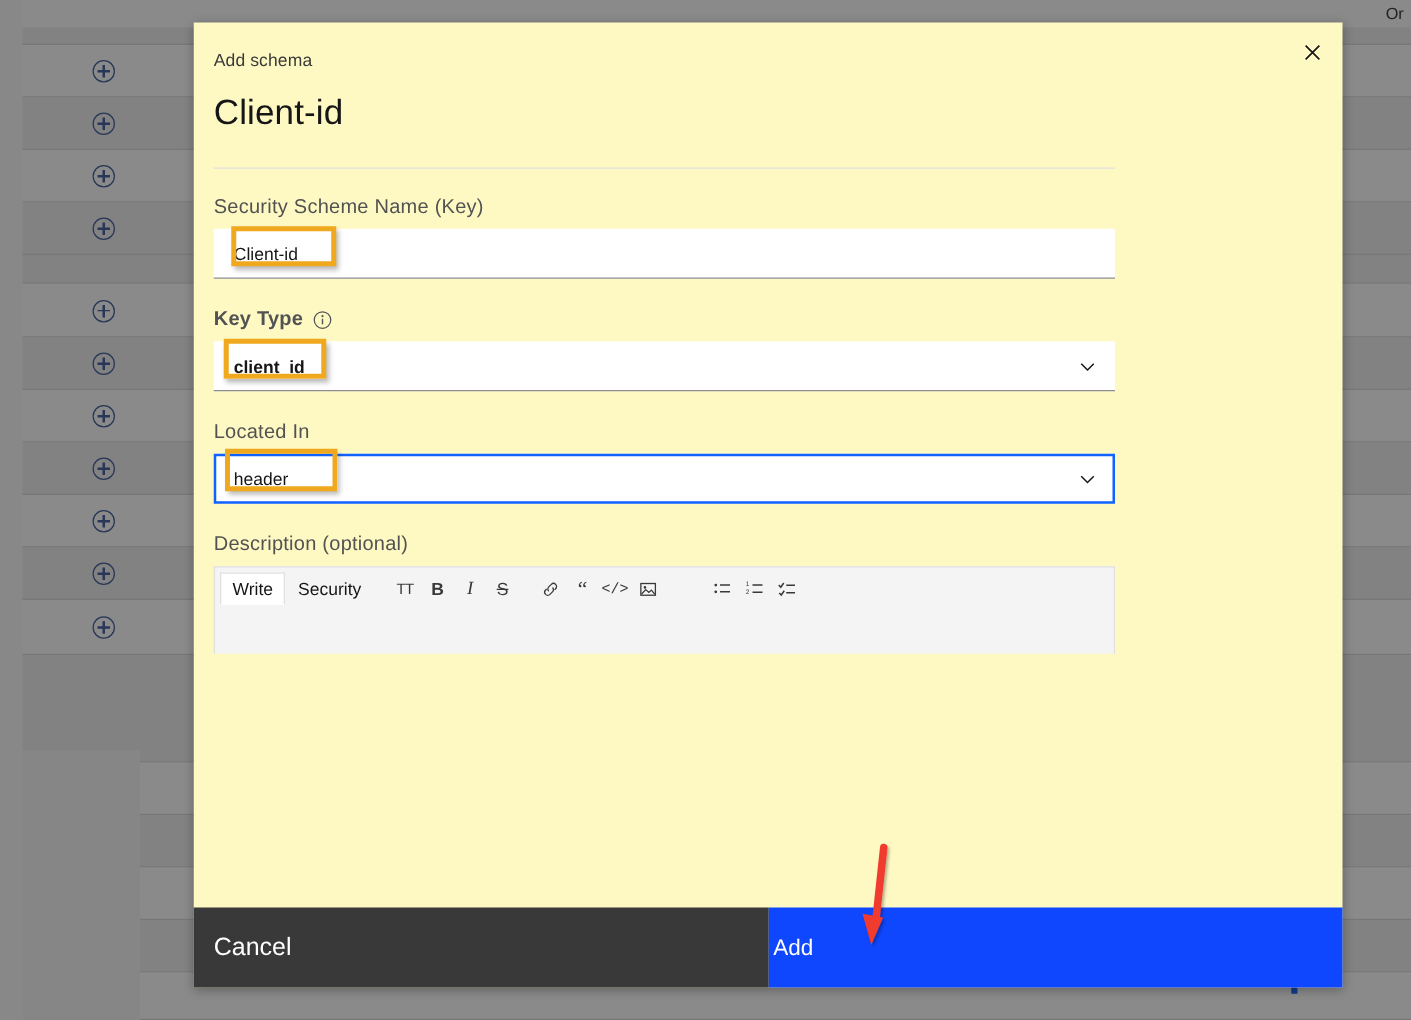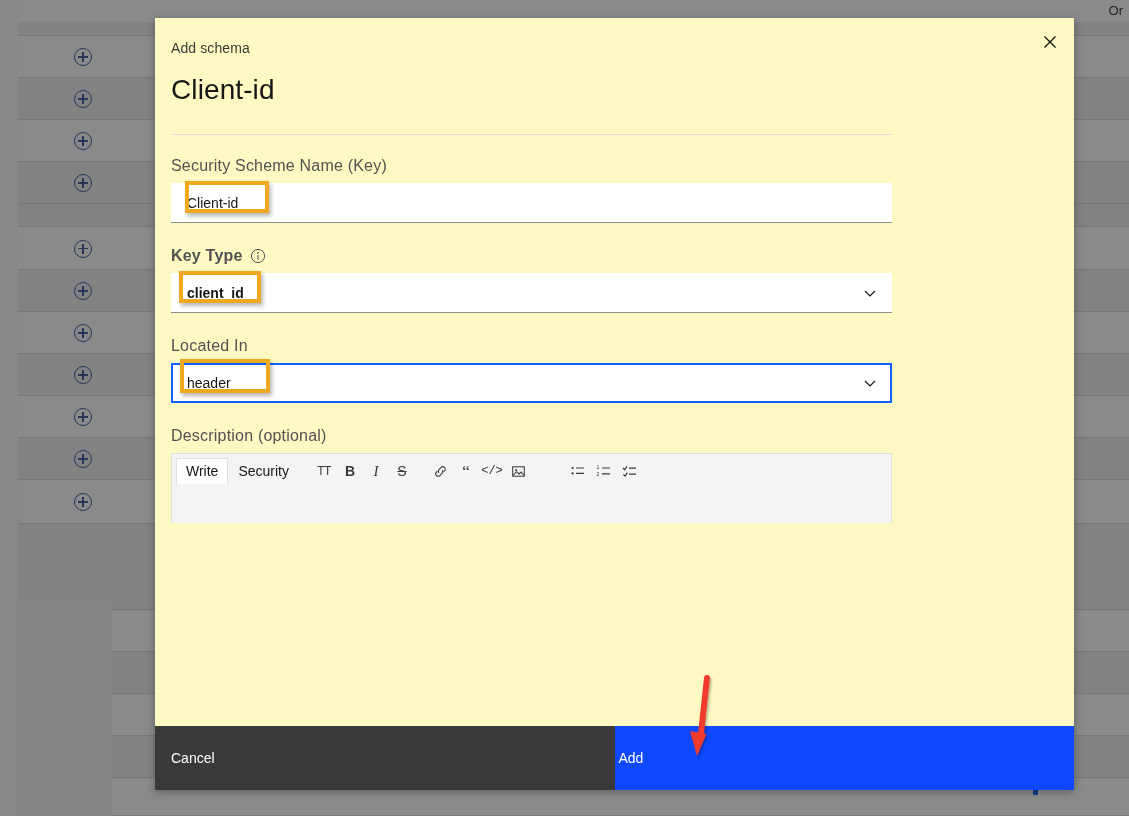--- a/index.html
+++ b/index.html
@@ -194,30 +194,30 @@
   .modal-footer {
     flex: 0 0 64px;
     display: flex;
   }
   .btn-cancel {
     flex: 1 1 50%;
     background: #393939; color: #ffffff;
     border: none; cursor: pointer;
     display: flex; align-items: center;
     padding-left: 16px;
-    font-size: 14px;
+    font-size: 20px;
     font-family: inherit;
   }
   .btn-add {
     flex: 1 1 50%;
     background: #0f47fe; color: #ffffff;
     border: none; cursor: pointer;
     display: flex; align-items: center;
     padding-left: 4px;
-    font-size: 14px;
+    font-size: 18px;
     font-family: inherit;
   }
 
   
   #red-arrow {
     position: absolute;
     left: 670px; top: 672px;
     width: 70px; height: 92px;
     z-index: 60;
     pointer-events: none;

